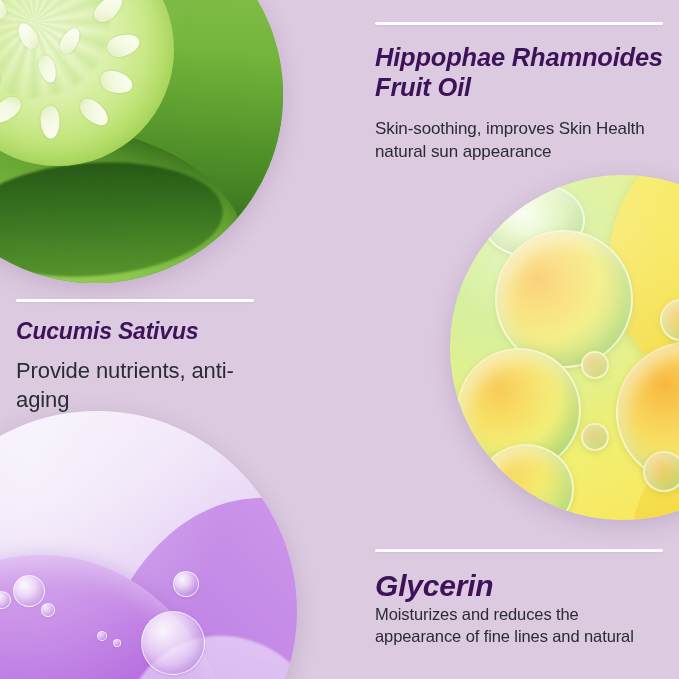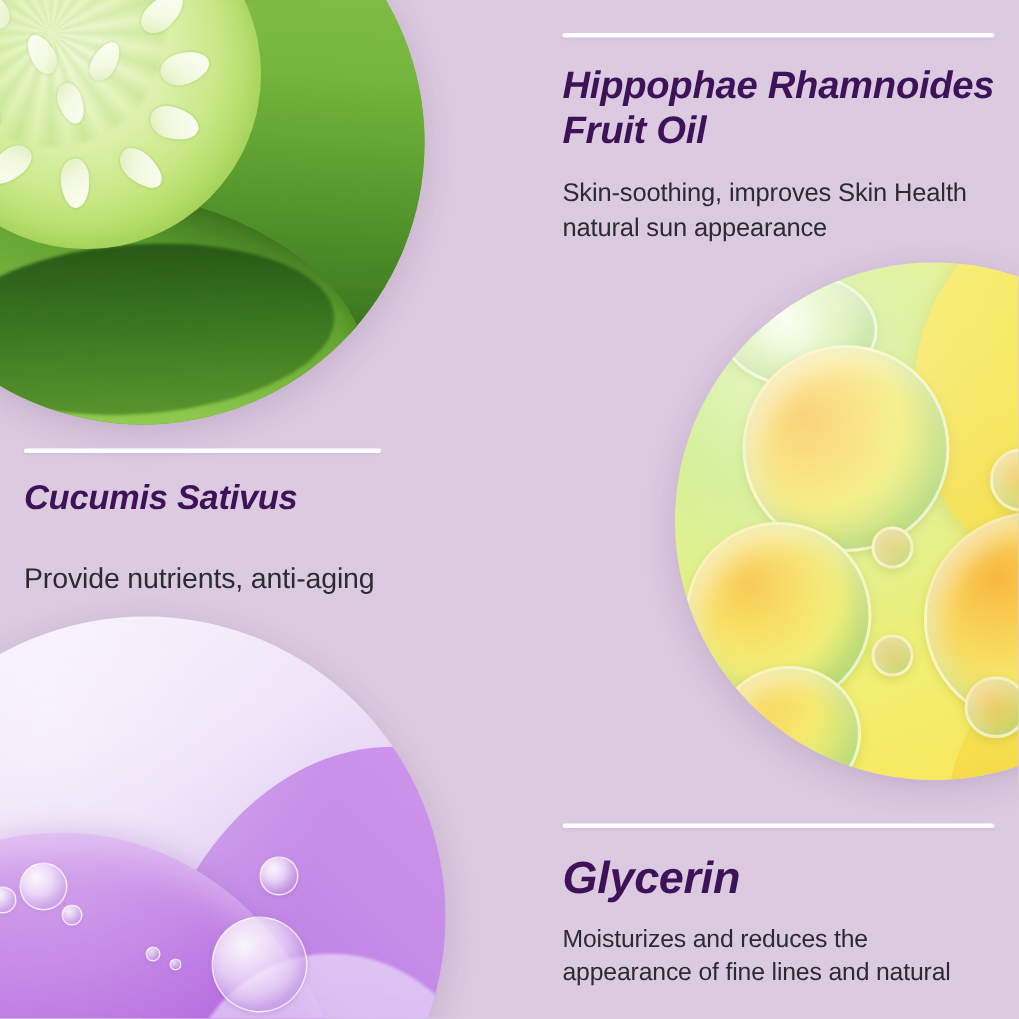--- a/index.html
+++ b/index.html
@@ -264,27 +264,27 @@
   
   #block-hippophae { left: 375px; top: 22px; width: 288px; }
   #block-hippophae .divider { width: 288px; margin-bottom: 18px; }
   #block-hippophae .heading { font-size: 25.5px; text-align: left; }
   #block-hippophae .desc { font-size: 17px; margin-top: 16px; }
 
   
   #block-cucumis { left: 16px; top: 299px; width: 238px; }
   #block-cucumis .divider { width: 238px; margin-bottom: 16px; }
   #block-cucumis .heading { font-size: 23px; }
-  #block-cucumis .desc { font-size: 19px; margin-top: 29px; }
+  #block-cucumis .desc { font-size: 22px; margin-top: 11px; }
 
   
   #block-glycerin { left: 375px; top: 549px; width: 288px; }
   #block-glycerin .divider { width: 288px; margin-bottom: 17px; }
   #block-glycerin .heading { font-size: 30px; }
-  #block-glycerin .desc { font-size: 16.5px; margin-top: 12px; }
+  #block-glycerin .desc { font-size: 16.5px; }
 </style>
 </head>
 <body>
 
 <div class="canvas">
 
   <div class="media-circle cucumber">
     <div class="cuc-slice cuc-slice-a"></div>
     <div class="cuc-slice cuc-slice-b"></div>
     <div class="cuc-slice cuc-slice-c"></div>

